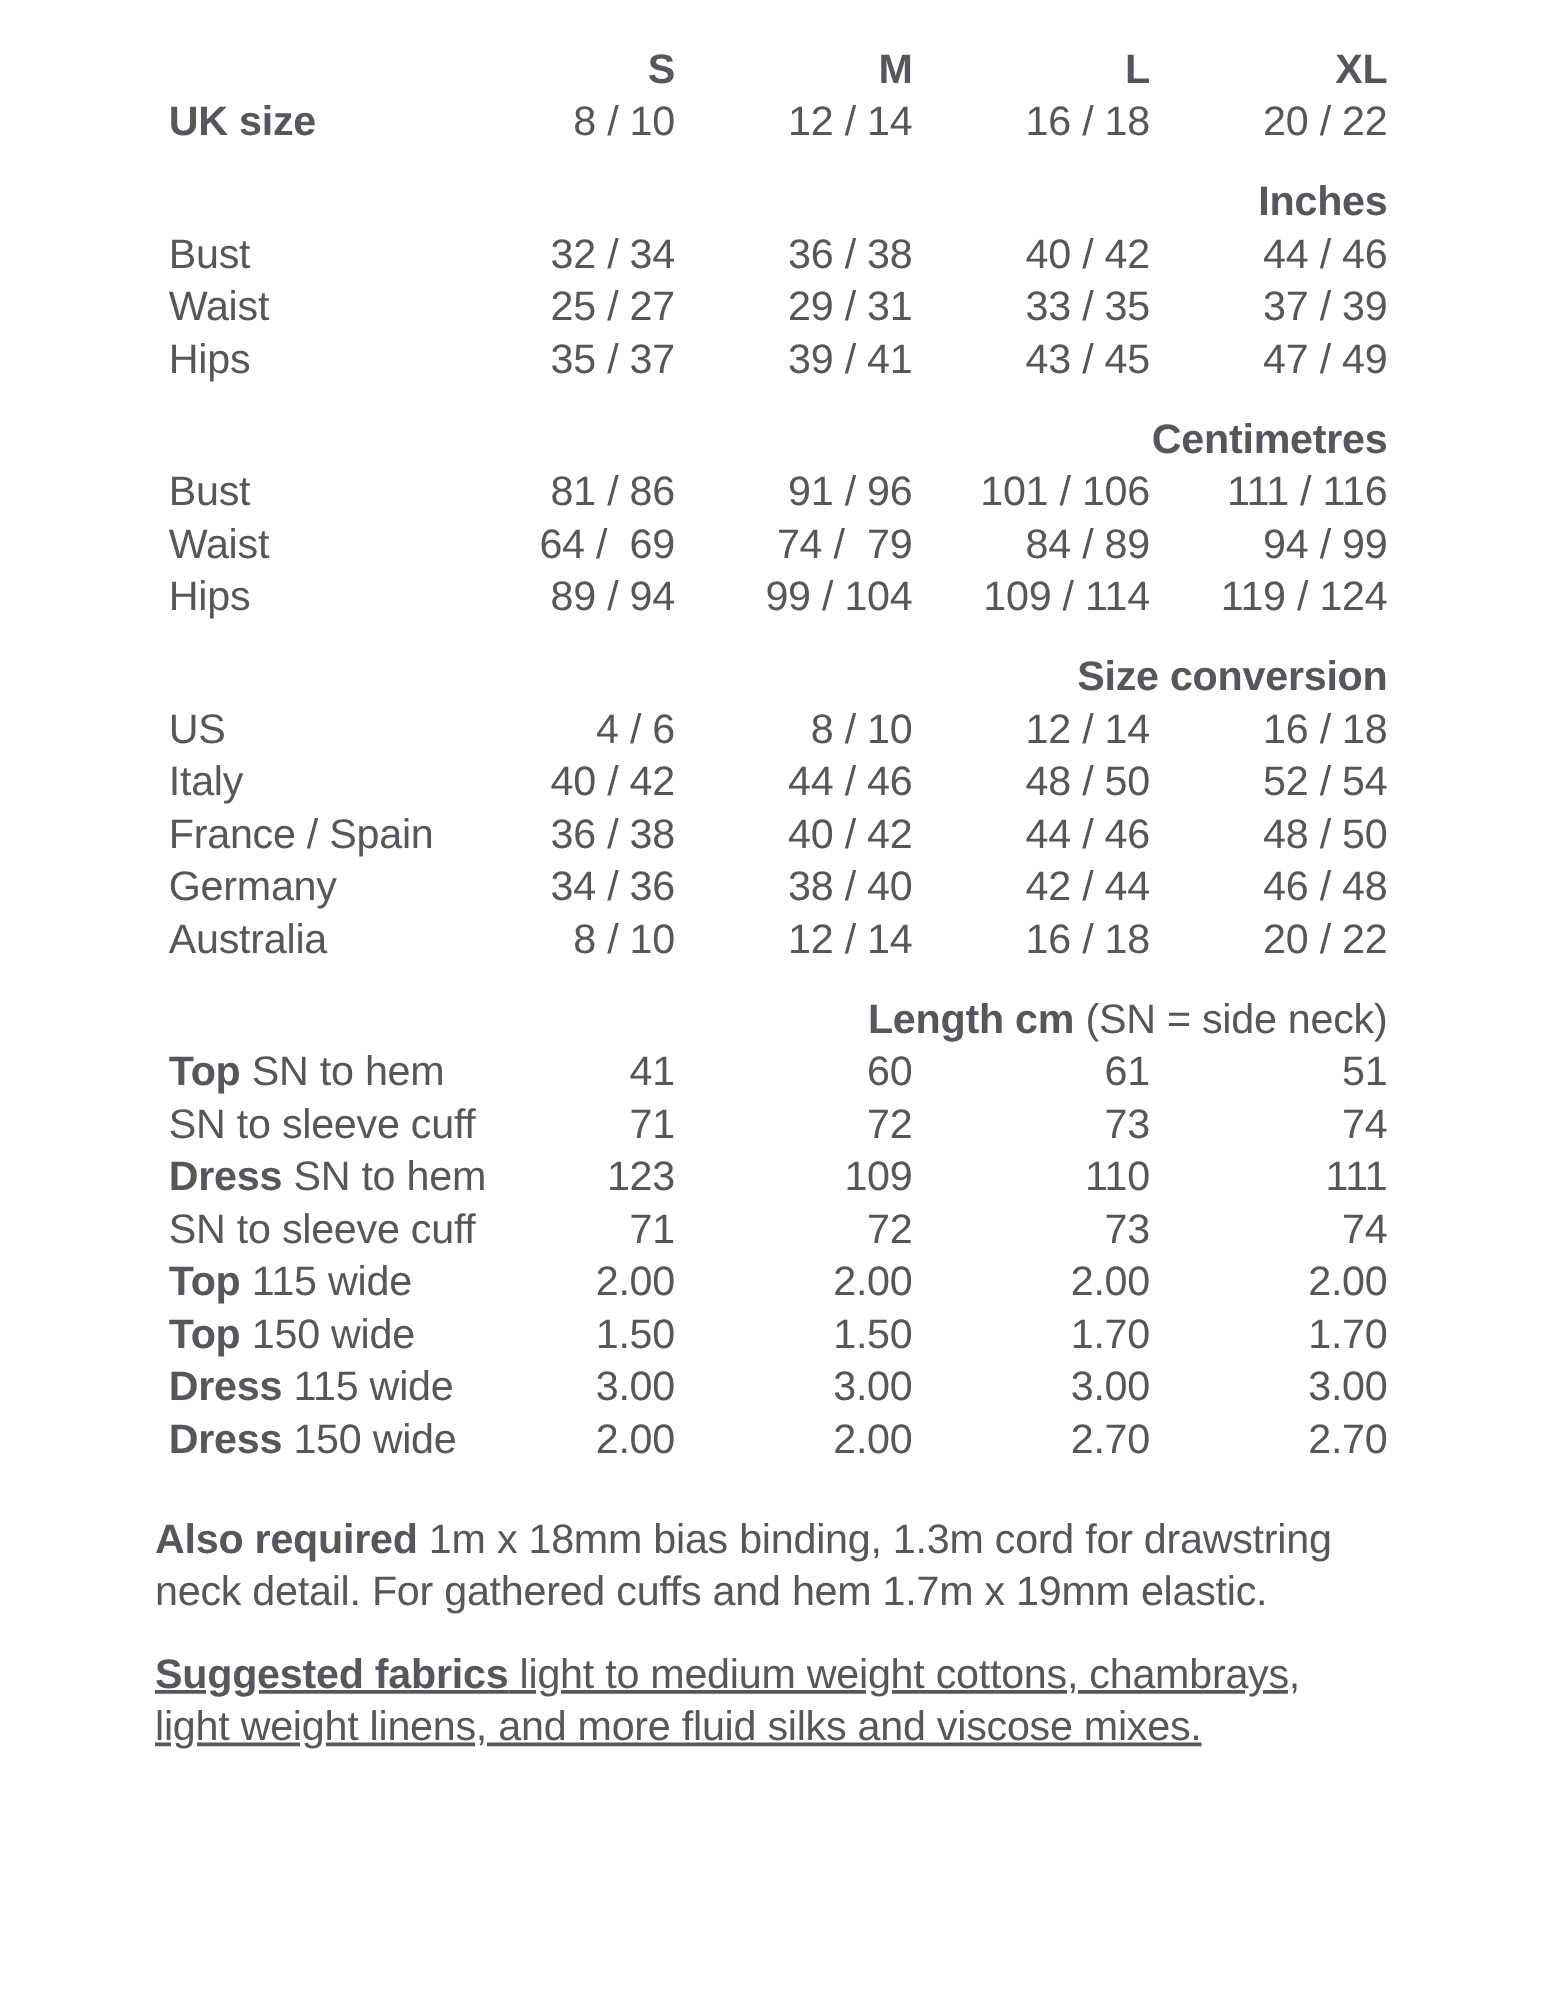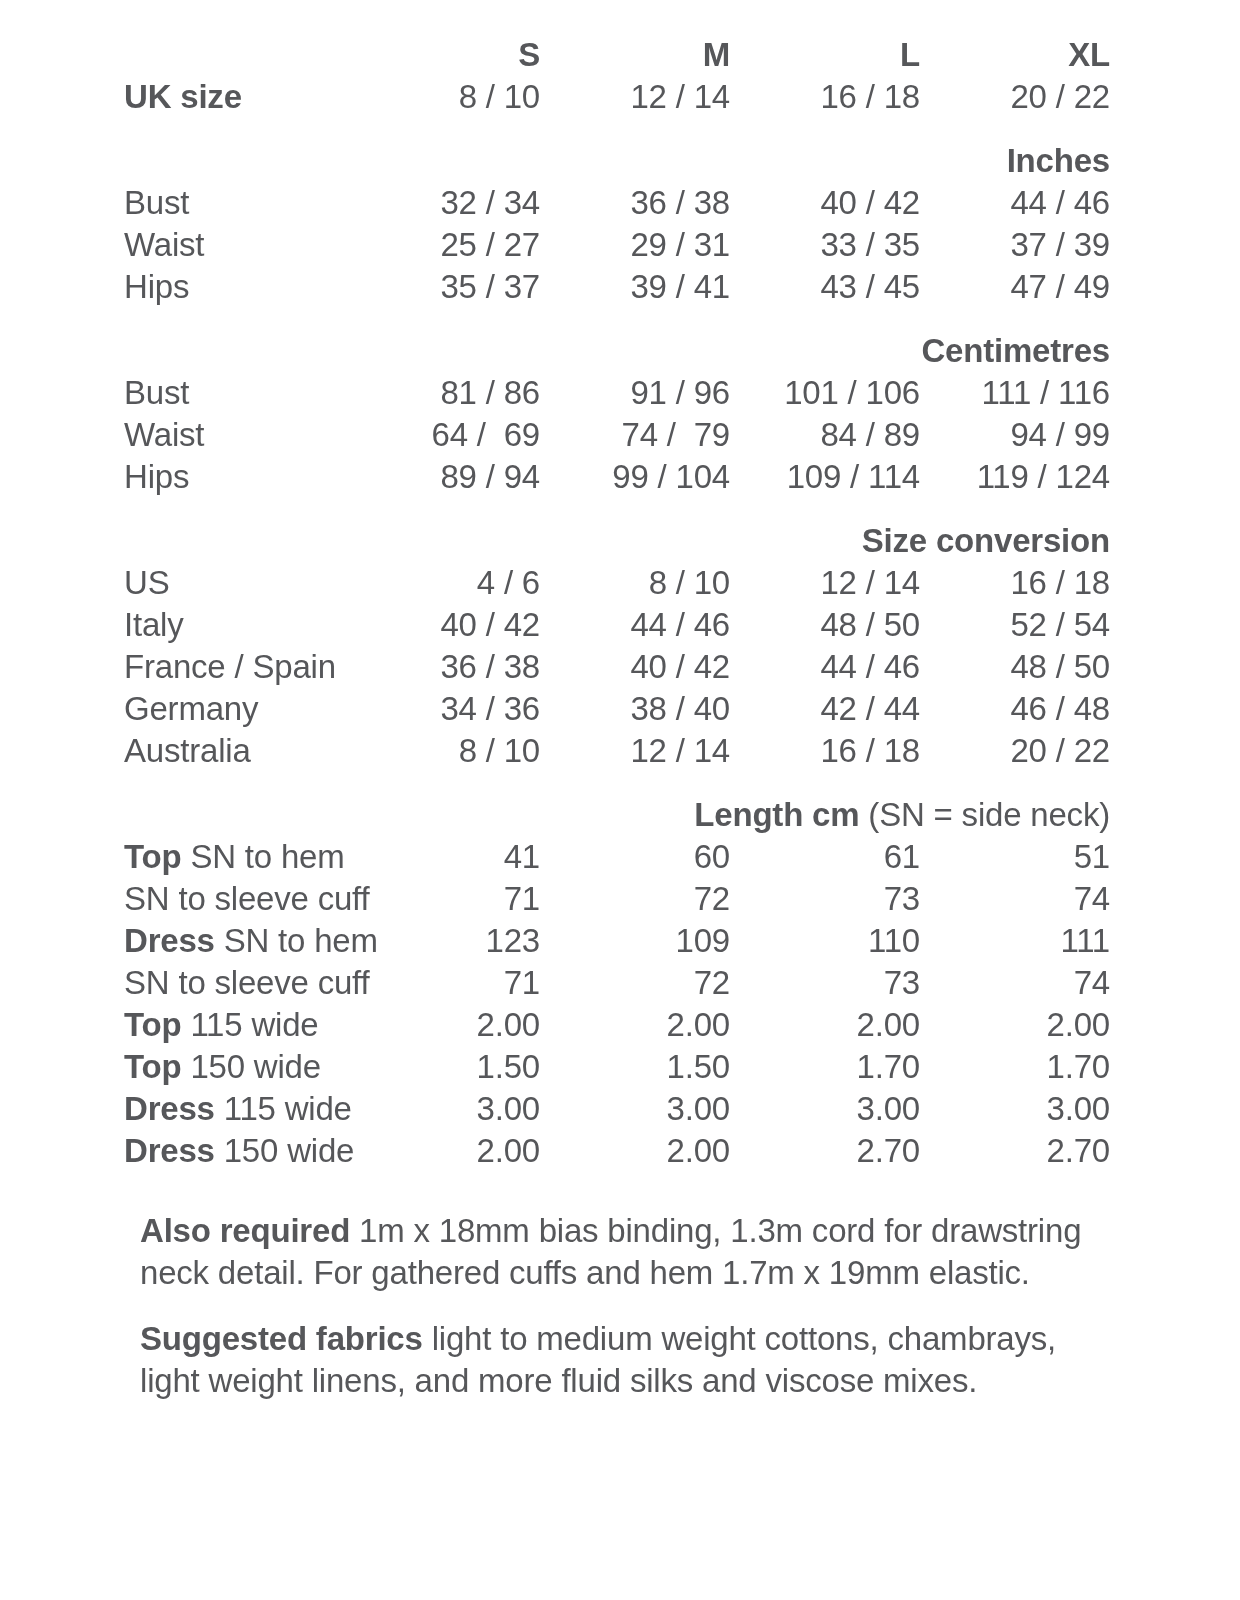--- a/index.html
+++ b/index.html
@@ -19,35 +19,35 @@
   .content {
     padding: 34px 0 0 124px;
     width: 986px;
   }
   .row {
     display: grid;
     grid-template-columns: 226px 190px 190px 190px 190px;
     height: 42px;
     line-height: 42px;
   }
-  .lbl { white-space: nowrap; }
+  .lbl { white-space: nowrap; margin-left: 11px; }
   .v   { text-align: right; white-space: pre; }
   .b   { font-weight: bold; }
   .sec-h {
     margin-top: 22px;
     height: 42px;
     line-height: 42px;
     white-space: nowrap;
     text-align: right;
   }
   .note {
-    margin: 38px 0 0 16px;
+    margin: 38px 0 0 0;
     line-height: 42px;
   }
-  .note.second { margin-top: 24px; }
+  .note.second { margin-top: 24px; text-decoration: underline; }
   .nl { display: block; white-space: nowrap; }
 </style>
 </head>
 <body>
 
 <div class="content">
 
   <div class="row">
     <div class="lbl"></div>
     <div class="v b">S</div>

